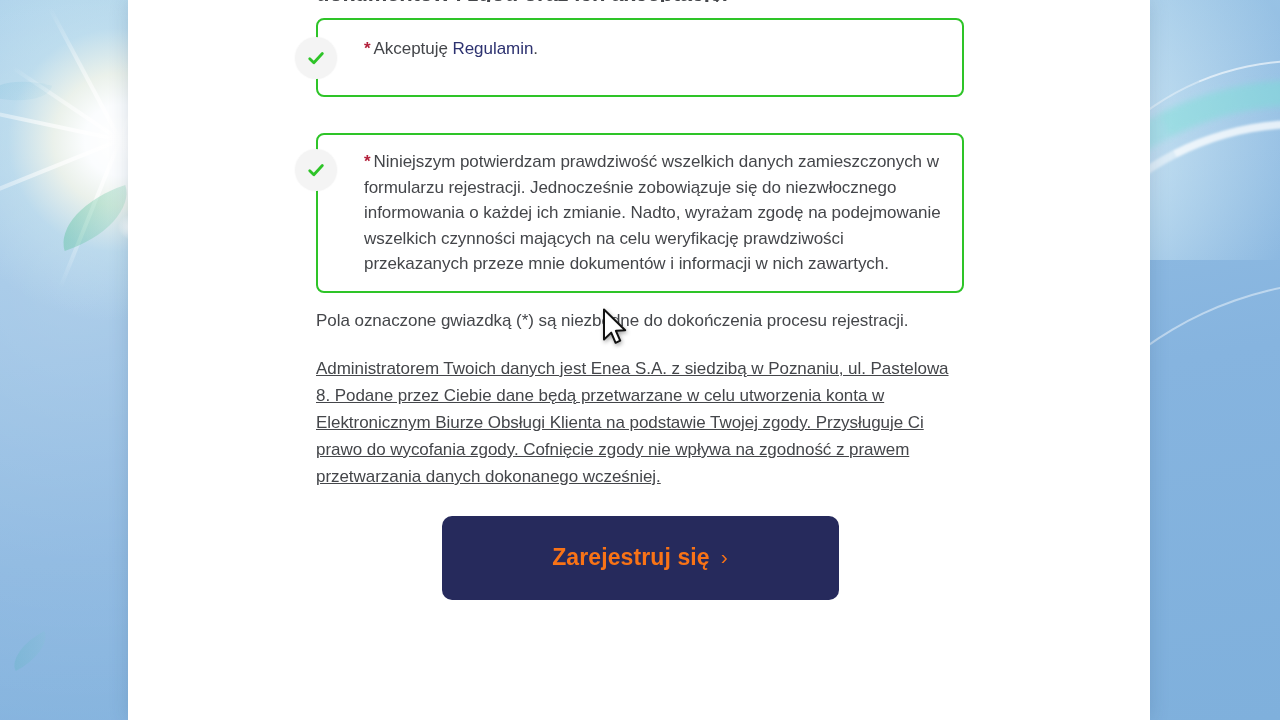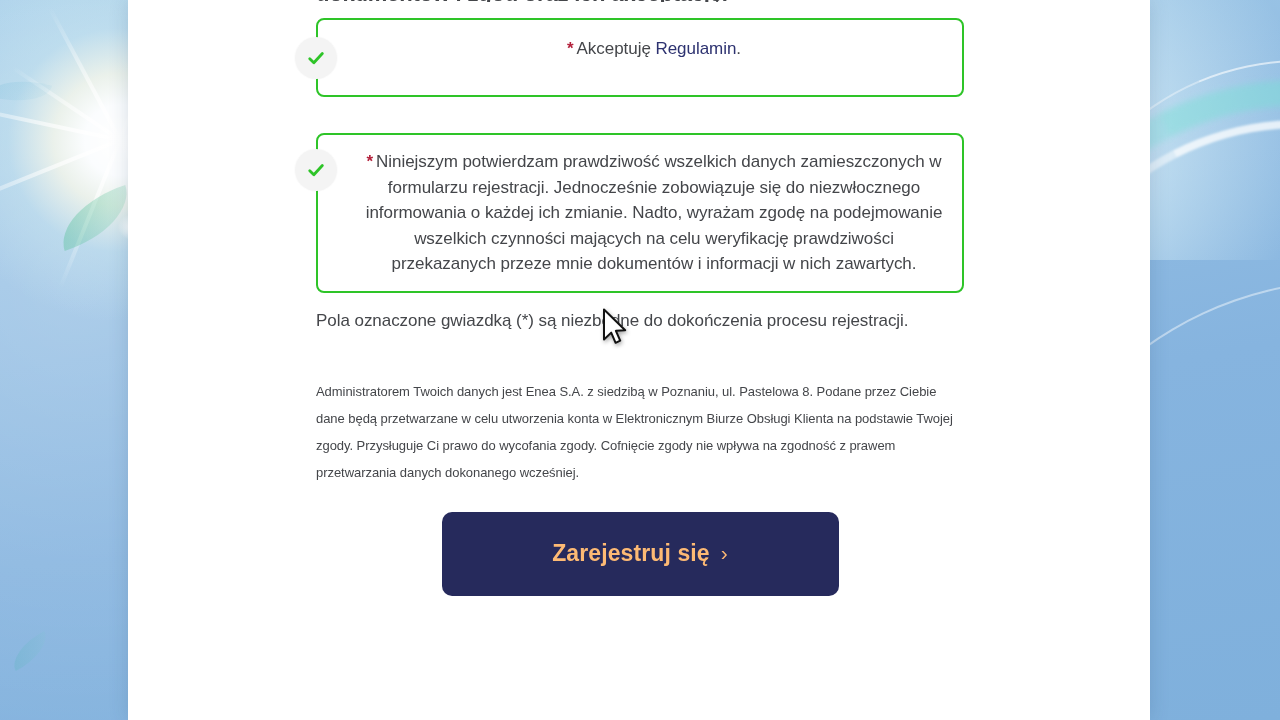--- a/index.html
+++ b/index.html
@@ -192,21 +192,20 @@
   .consent-row.second .consent-box {
     padding-top: 14px;
     padding-bottom: 14px;
   }
 
   .consent-text {
     font-size: 17px;
     line-height: 25.6px;
     color: #44464a;
     letter-spacing: -0.05px;
-    text-align: center;
   }
   .req-star {
     color: #b3203b;
     font-weight: bold;
     margin-right: 3px;
   }
   .inline-link {
     color: #2d3270;
     text-decoration: none;
     cursor: pointer;
@@ -232,40 +231,41 @@
 
   
   .note-text {
     font-size: 17px;
     line-height: 27px;
     color: #44464a;
     margin-top: 14px;
     letter-spacing: -0.05px;
   }
   .admin-text {
-    font-size: 13px;
+    font-size: 17px;
     line-height: 27px;
     color: #44464a;
-    margin-top: 44px;
+    margin-top: 21px;
     letter-spacing: -0.05px;
+    text-decoration: underline;
   }
 
   
   .submit-wrap {
     margin-top: 26px;
     display: flex;
     justify-content: center;
   }
   .submit-button {
     width: 397px;
     height: 84px;
     background: #262a5c;
     border: none;
     border-radius: 10px;
-    color: #fdba74;
+    color: #f97316;
     font-family: "Liberation Sans", sans-serif;
     font-size: 23px;
     font-weight: bold;
     letter-spacing: 0.1px;
     display: flex;
     align-items: center;
     justify-content: center;
     gap: 11px;
     cursor: pointer;
   }

